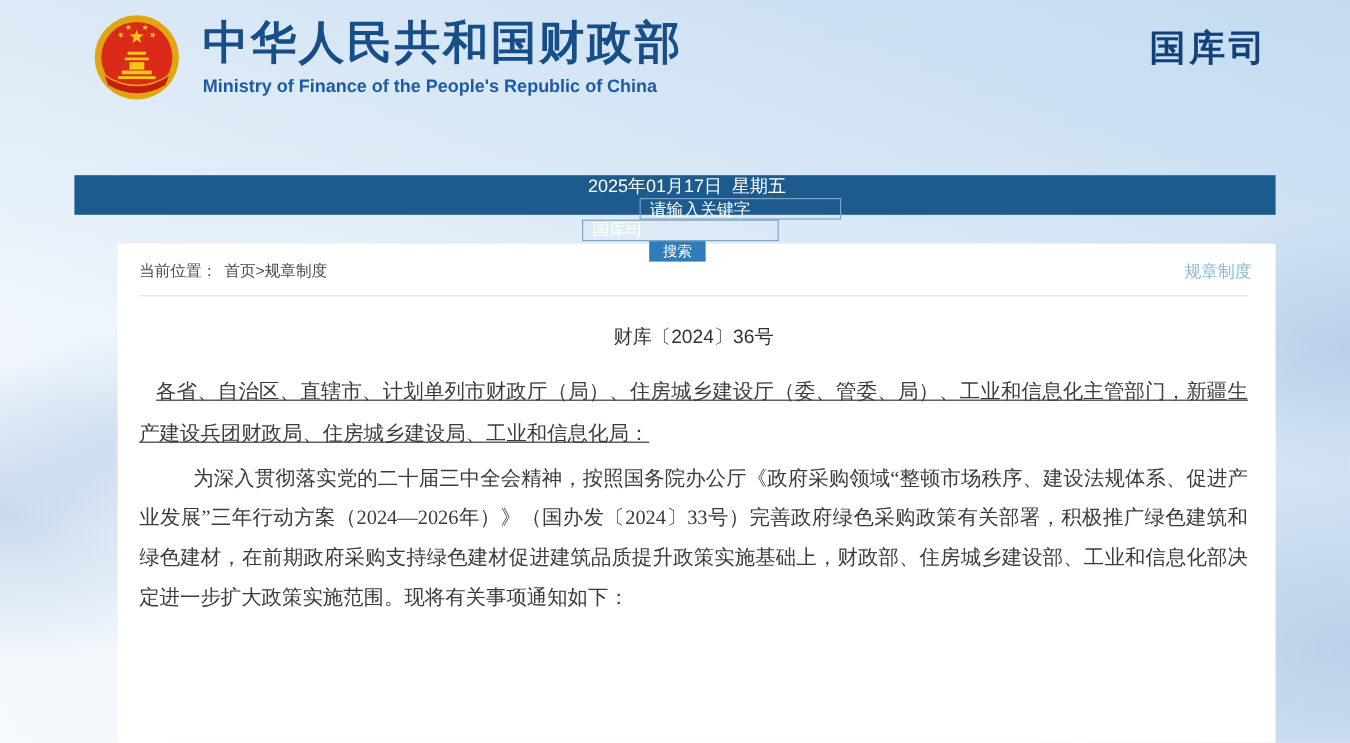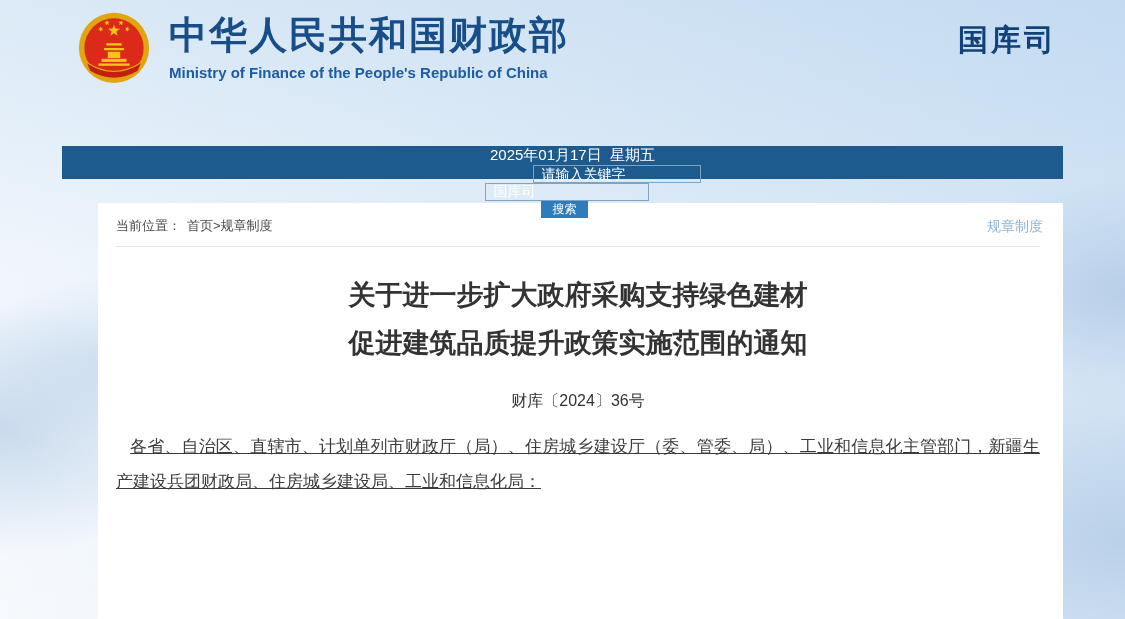--- a/index.html
+++ b/index.html
@@ -98,25 +98,22 @@
     <a class="nav-home">规章制度</a>
   </div>
 
   <div class="content-panel">
 
     <div class="breadcrumb">
       <span class="crumb-prefix">当前位置：</span><a>首页</a><span>&gt;</span><a>规章制度</a>
     </div>
     <div class="crumb-divider"></div>
 
-    <div class="doc-title">
-      <div>关于进一步扩大政府采购支持绿色建材</div>
-      <div>促进建筑品质提升政策实施范围的通知</div>
-    </div>
 
     <div class="doc-number">财库〔2024〕36号</div>
 
     <div class="doc-body">
       <p class="p-addressee">各省、自治区、直辖市、计划单列市财政厅（局）、住房城乡建设厅（委、管委、局）、工业和信息化主管部门，新疆生产建设兵团财政局、住房城乡建设局、工业和信息化局：</p>
+      <p class="p-main">为深入贯彻落实党的二十届三中全会精神，按照国务院办公厅《政府采购领域“整顿市场秩序、建设法规体系、促进产业发展”三年行动方案（2024—2026年）》（国办发〔2024〕33号）完善政府绿色采购政策有关部署，积极推广绿色建筑和绿色建材，在前期政府采购支持绿色建材促进建筑品质提升政策实施基础上，财政部、住房城乡建设部、工业和信息化部决定进一步扩大政策实施范围。现将有关事项通知如下：</p>
     </div>
 
   </div>
 </div>
 
 </body></html>

